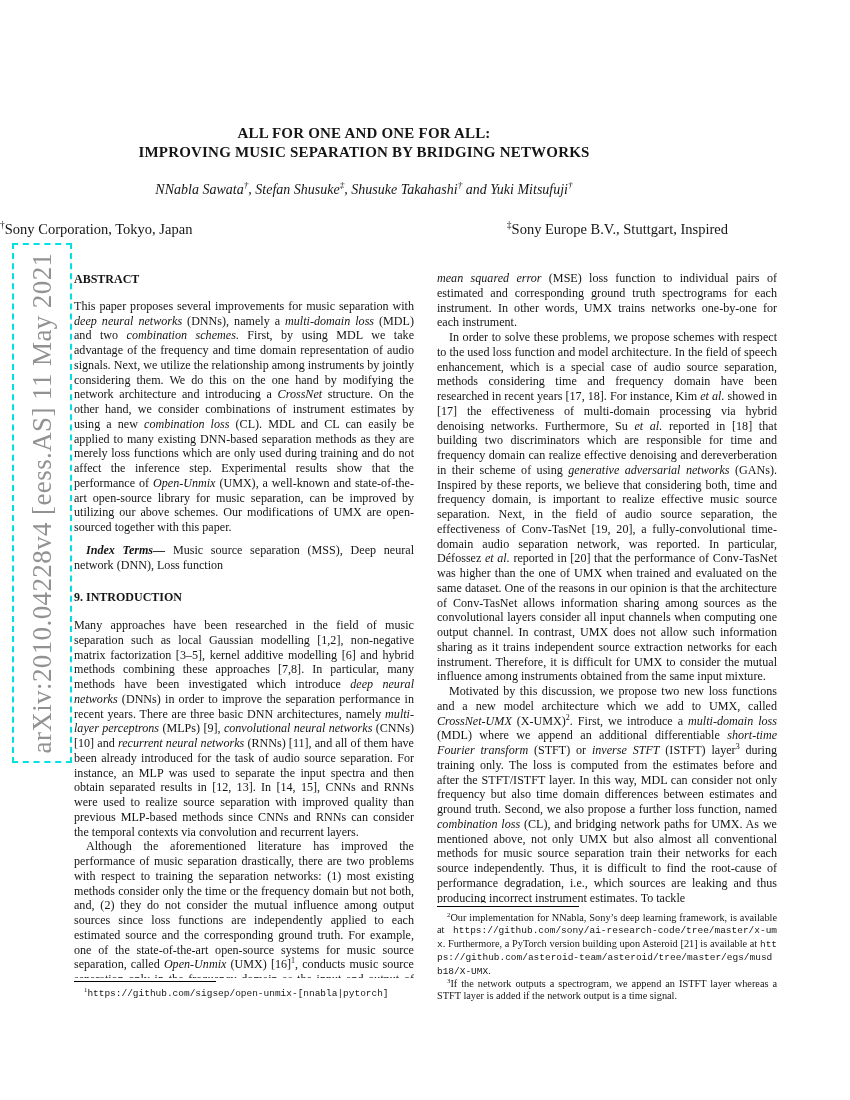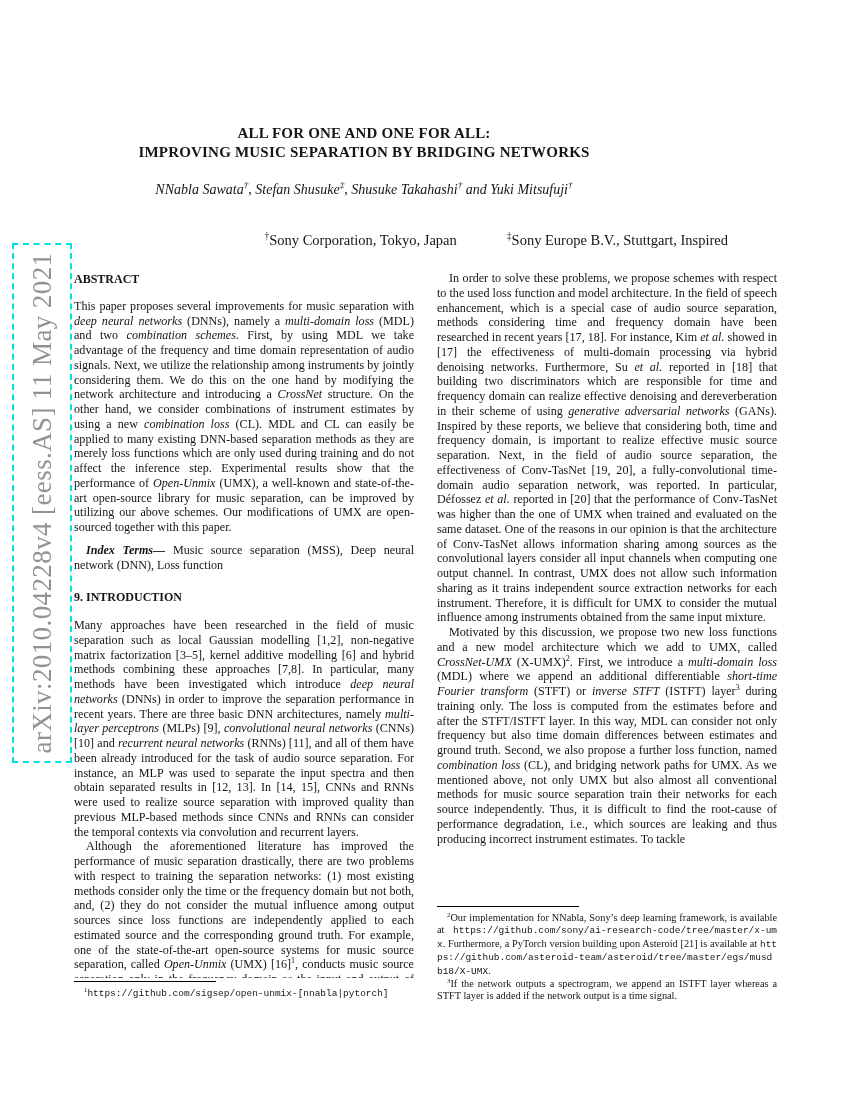--- a/index.html
+++ b/index.html
@@ -21,21 +21,21 @@
     position:absolute; left:50%; top:50%;
     transform:translate(-50%,-50%) rotate(-90deg);
     white-space:nowrap; font-size:27px; letter-spacing:0.4px;
     color:var(--wm-text, #929292);
   }
 
   
   .header { position:absolute; top:124px; left:0; width:728px; text-align:center; }
   .title { font-size:15px; font-weight:bold; line-height:19px; letter-spacing:0.2px; }
   .authors { margin-top:20px; font-size:14px; font-style:italic; }
-  .affils { margin-top:34px; font-size:14.5px; display:flex; justify-content:flex-end; gap:50px; }
+  .affils { margin-top:23px; font-size:14.5px; display:flex; justify-content:space-between; gap:50px; }
 
   
   .col {
     position:absolute; width:340px; font-size:12.1px; line-height:14.75px;
     text-align:justify; hyphens:auto; -webkit-hyphens:auto;
   }
   .col-left  { left:74px;  top:272px; height:706px; overflow:hidden; }
   .col-right { left:437px; top:271px; height:632px; overflow:hidden; }
   h2.shead { font-size:12px; font-weight:bold; margin:0 0 12px 0; }
   h2.shead.intro { margin:18px 0 13px 0; }
@@ -82,20 +82,21 @@
     <p><span>Many approaches have been researched in the field of music separation such as local Gaussian modelling [1,2], non-negative matrix factorization [3–5], kernel additive modelling [6] and hybrid methods combining these approaches [7,8]. In particular, many methods have been investigated which introduce </span><span class="it">deep neural networks</span><span> (DNNs) in order to improve the separation performance in recent years. There are three basic DNN architectures, namely </span><span class="it">multi-layer perceptrons</span><span> (MLPs) [9], </span><span class="it">convolutional neural networks</span><span> (CNNs) [10] and </span><span class="it">recurrent neural networks</span><span> (RNNs) [11], and all of them have been already introduced for the task of audio source separation. For instance, an MLP was used to separate the input spectra and then obtain separated results in [12, 13]. In [14, 15], CNNs and RNNs were used to realize source separation with improved quality than previous MLP-based methods since CNNs and RNNs can consider the temporal contexts via convolution and recurrent layers.</span></p>
     <p class="indent"><span>Although the aforementioned literature has improved the performance of music separation drastically, there are two problems with respect to training the separation networks: (1) most existing methods consider only the time or the frequency domain but not both, and, (2) they do not consider the mutual influence among output sources since loss functions are independently applied to each estimated source and the corresponding ground truth. For example, one of the state-of-the-art open-source systems for music source separation, called </span><span class="it">Open-Unmix</span><span> (UMX) [16]</span><sup>1</sup><span>, conducts music source separation only in the frequency domain as the input and output of UMX are both spectrograms. Furthermore, UMX applies the conventional</span></p>
   </section>
 
   <div class="footnote-block fn-left">
     <div class="footnote-rule"></div>
     <p class="footnote"><sup>1</sup><span class="mono">https://github.com/sigsep/open-unmix-[nnabla|pytorch]</span></p>
   </div>
 
   <section class="col col-right">
+    <p><span class="it">mean squared error</span><span> (MSE) loss function to individual pairs of estimated and corresponding ground truth spectrograms for each instrument.  In other words, UMX trains networks one-by-one for each instrument.</span></p>
     <p class="indent"><span>In order to solve these problems, we propose schemes with respect to the used loss function and model architecture.  In the field of speech enhancement, which is a special case of audio source separation, methods considering time and frequency domain have been researched in recent years [17, 18]. For instance, Kim </span><span class="it">et al.</span><span> showed in [17] the effectiveness of multi-domain processing via hybrid denoising networks. Furthermore, Su </span><span class="it">et al.</span><span> reported in [18] that building two discriminators which are responsible for time and frequency domain can realize effective denoising and dereverberation in their scheme of using </span><span class="it">generative adversarial networks</span><span> (GANs). Inspired by these reports, we believe that considering both, time and frequency domain, is important to realize effective music source separation. Next, in the field of audio source separation, the effectiveness of Conv-TasNet [19, 20], a fully-convolutional time-domain audio separation network, was reported. In particular, Défossez </span><span class="it">et al.</span><span> reported in [20] that the performance of Conv-TasNet was higher than the one of UMX when trained and evaluated on the same dataset. One of the reasons in our opinion is that the architecture of Conv-TasNet allows information sharing among sources as the convolutional layers consider all input channels when computing one output channel. In contrast, UMX does not allow such information sharing as it trains independent source extraction networks for each instrument. Therefore, it is difficult for UMX to consider the mutual influence among instruments obtained from the same input mixture.</span></p>
     <p class="indent"><span>Motivated by this discussion, we propose two new loss functions and a new model architecture which we add to UMX, called </span><span class="it">CrossNet-UMX</span><span> (X-UMX)</span><sup>2</sup><span>. First, we introduce a </span><span class="it">multi-domain loss</span><span> (MDL) where we append an additional differentiable </span><span class="it">short-time Fourier transform</span><span> (STFT) or </span><span class="it">inverse STFT</span><span> (ISTFT) layer</span><sup>3</sup><span> during training only.  The loss is computed from the estimates before and after the STFT/ISTFT layer.  In this way, MDL can consider not only frequency but also time domain differences between estimates and ground truth.  Second, we also propose a further loss function, named </span><span class="it">combination loss</span><span> (CL), and bridging network paths for UMX. As we mentioned above, not only UMX but also almost all conventional methods for music source separation train their networks for each source independently.  Thus, it is difficult to find the root-cause of performance degradation, i.e., which sources are leaking and thus producing incorrect instrument estimates. To tackle</span></p>
   </section>
 
   <div class="footnote-block fn-right">
     <div class="footnote-rule"></div>
     <p class="footnote"><sup>2</sup><span>Our implementation for NNabla, Sony’s deep learning framework, is available at </span><span class="mono">https://github.com/sony/ai-research-code/tree/master/x-umx</span><span>. Furthermore, a PyTorch version building upon Asteroid [21] is available at </span><span class="mono">https://github.com/asteroid-team/asteroid/tree/master/egs/musdb18/X-UMX</span><span>.</span></p>
     <p class="footnote"><sup>3</sup><span>If the network outputs a spectrogram, we append an ISTFT layer whereas a STFT layer is added if the network output is a time signal.</span></p>
   </div>
 

